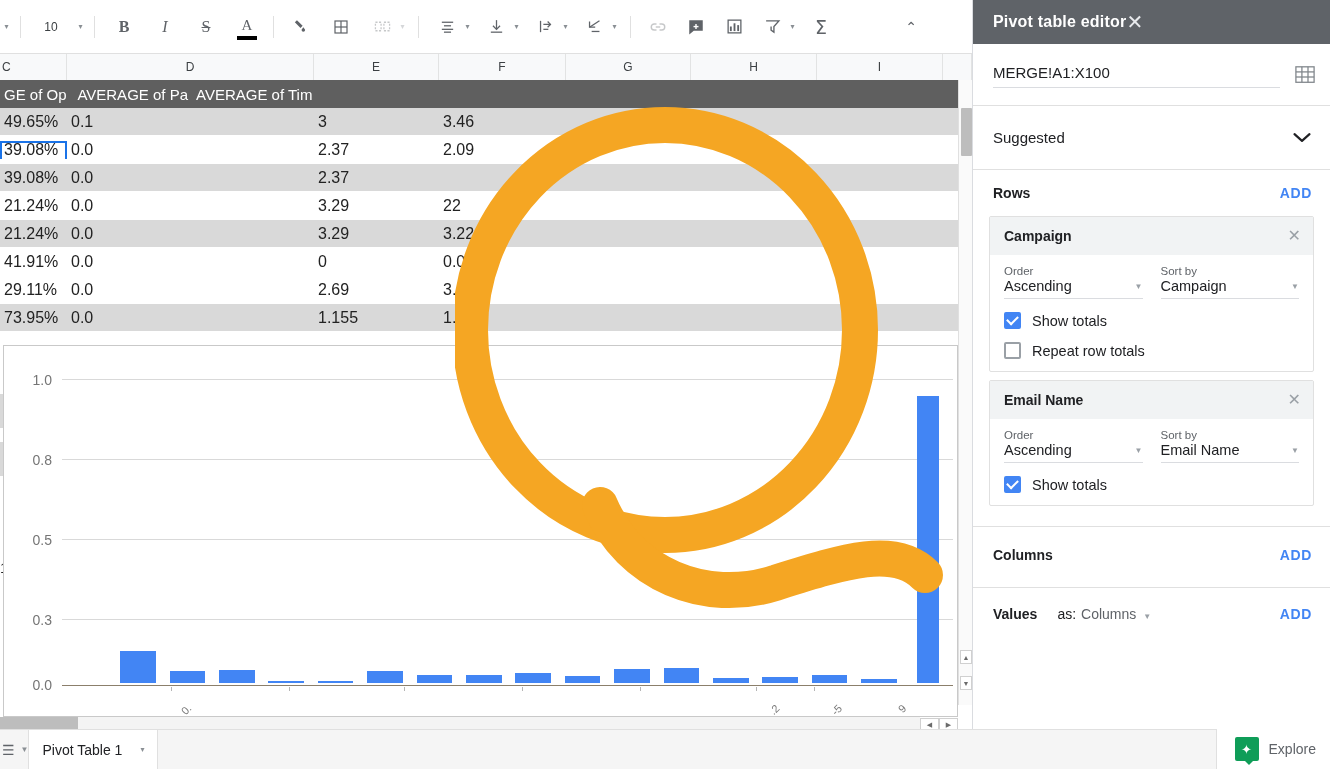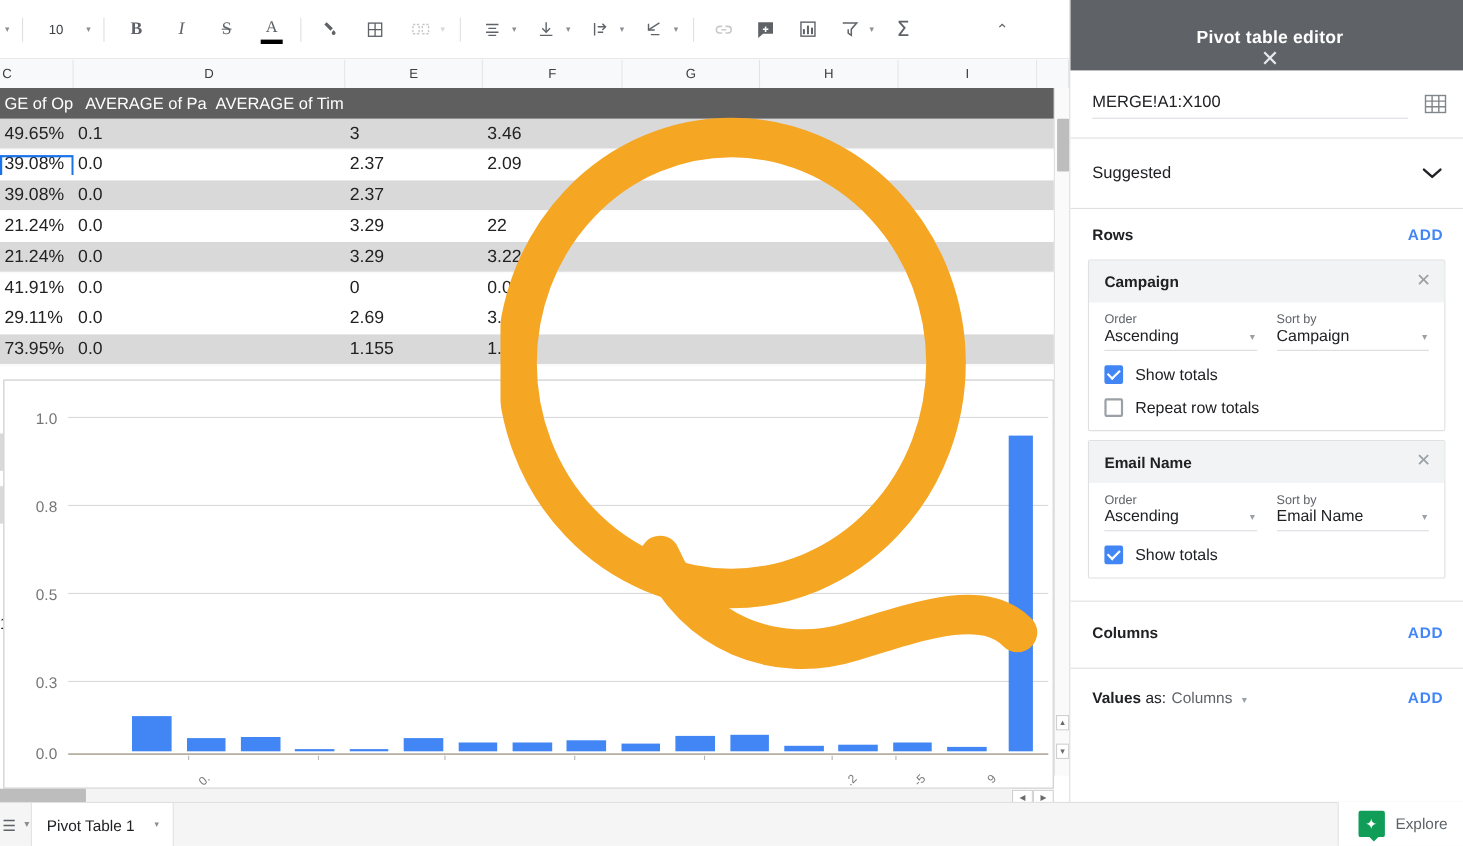--- a/index.html
+++ b/index.html
@@ -166,24 +166,23 @@
   }
 
   
   .editor {
     position: absolute; left: 972px; top: 0;
     width: 358px; height: 769px;
     background: #fff; border-left: 1px solid #dadce0;
     overflow: hidden;
   }
   .editor-header {
-    height: 64px; background: #5f6368; color: #fff;
-    display: flex; align-items: center; justify-content: flex-end;
+    height: 44px; background: #5f6368; color: #fff;
+    display: flex; align-items: center; justify-content: flex-start;
     padding: 0 14px 0 20px;
-    flex-direction: column;
   }
   .editor-title { font-size: 16px; font-weight: bold; letter-spacing: 0.2px; }
   .close-x { font-size: 20px; color: #e8eaed; cursor: pointer; line-height: 1; }
 
   .range-sec {
     height: 62px; display: flex; align-items: center;
     padding: 0 14px 0 20px; border-bottom: 1px solid #e0e0e0;
   }
   .range-input {
     flex: 1; font-size: 15px; color: #202124;
@@ -249,21 +248,21 @@
   .cb-label { font-size: 14.5px; color: #202124; }
 
   .divider { height: 1px; background: #e0e0e0; margin: 4px 0 0 0; }
 
   .values-row {
     display: flex; align-items: center; justify-content: space-between;
     padding: 0 18px 0 20px; height: 46px;
   }
   .values-left { display: flex; align-items: baseline; font-size: 14px; color: #202124; }
   .values-strong { font-weight: bold; }
-  .values-as { margin-left: 4px; }
+  .values-as { margin-left: 20px; }
   .values-sel { margin-left: 5px; color: #5f6368; }
   .values-arrow { color: #9aa0a6; font-size: 8px; margin-left: 7px; }
 
   
   .bottombar {
     position: absolute; left: 0; top: 729px;
     width: 1330px; height: 40px;
     background: #f5f5f5; border-top: 1px solid #e0e0e0;
     display: flex; align-items: center;
   }

